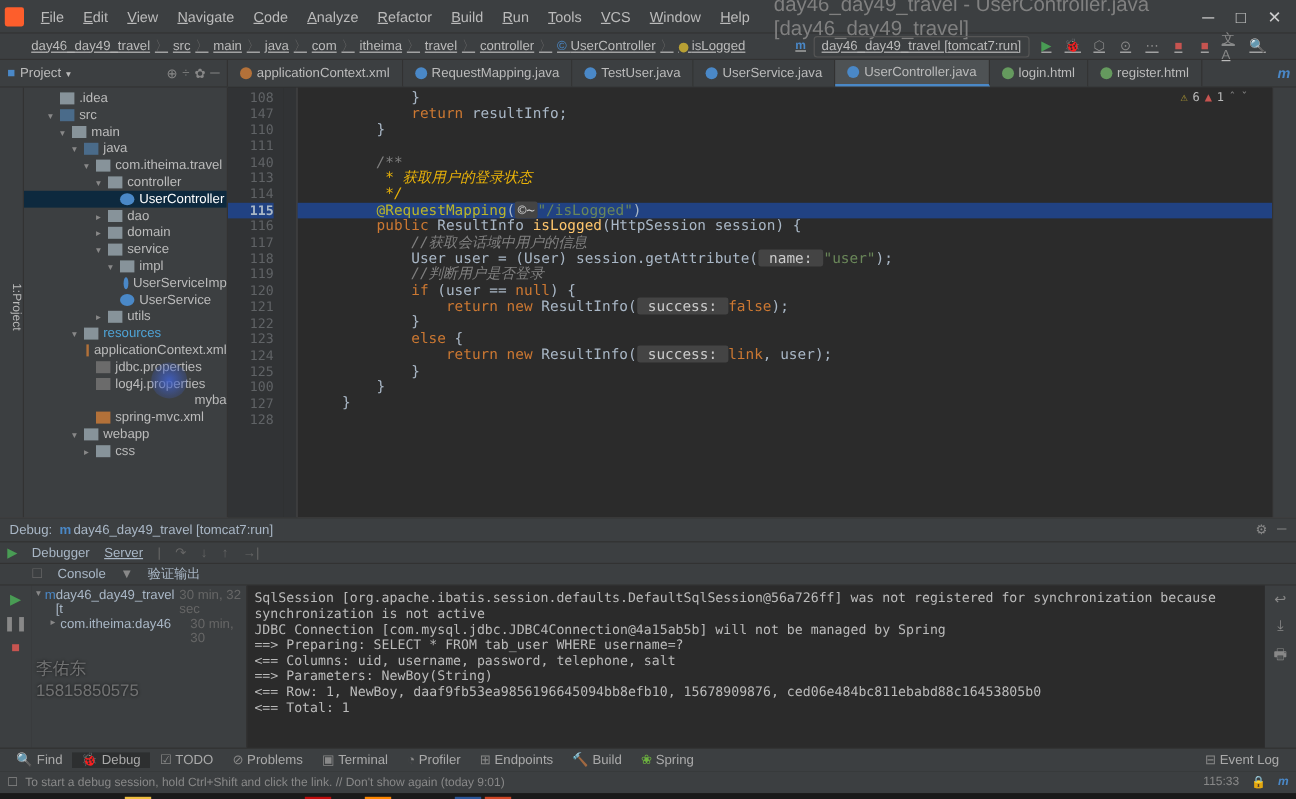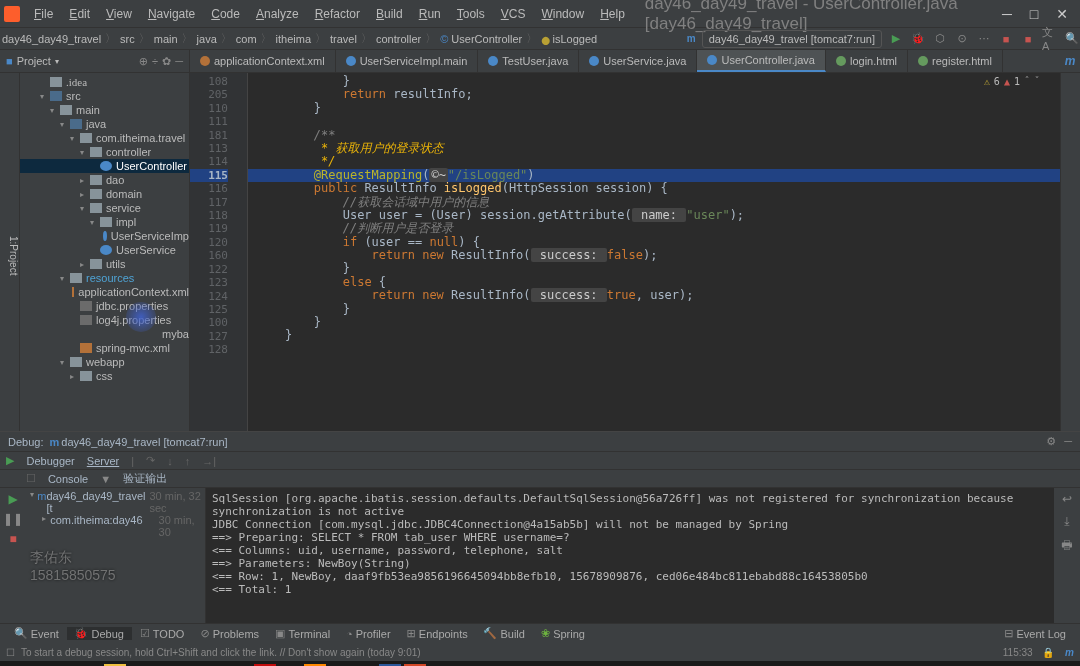--- a/index.html
+++ b/index.html
@@ -41,24 +41,25 @@
       font-size: 17px;
       flex: 1;
     }
     .window-controls { display: flex; gap: 18px; padding-right: 8px; color: #ccc; font-size: 14px; }
     
     .breadcrumb-bar {
       height: 22px;
       background: #3c3f41;
       display: flex;
       align-items: center;
-      padding: 0 0;
+      padding: 0 24px;
       border-bottom: 1px solid #323232;
       font-size: 11px;
       color: #bbb;
+      text-decoration: underline;
     }
     .breadcrumb-item { padding: 0 2px; }
     .breadcrumb-sep { color: #666; padding: 0 2px; }
     .breadcrumb-bar .right {
       margin-left: auto;
       display: flex;
       align-items: center;
       gap: 6px;
     }
     .run-config {
@@ -413,21 +414,21 @@
       <span>─</span>
     </span>
   </div>
   <div class="editor-tabs" id="tabs-container">
       <div class="tab">
         <span class="tab-icon xml-icon"></span>
         <span>applicationContext.xml</span>
       </div>
       <div class="tab">
         <span class="tab-icon java-icon"></span>
-        <span>UserServiceImpl.main</span>
+        <span>RequestMapping.java</span>
       </div>
       <div class="tab">
         <span class="tab-icon java-icon"></span>
         <span>TestUser.java</span>
       </div>
       <div class="tab">
         <span class="tab-icon java-icon"></span>
         <span>UserService.java</span>
       </div>
       <div class="tab active">
@@ -444,21 +445,21 @@
       </div>
     </div>
   <div style="width:20px; display:flex; align-items:center; justify-content:center; color:#4a88c7; font-style:italic; font-weight:bold;">m</div>
 </div>
 
 <div class="main-area">
   <div class="left-bar">
     <span style="color:#bbb;">1:Project</span>
   </div>
   <div class="project-tree" id="tree-container">
-      <div class="tree-item" style="padding-left: 20px; font-family: Liberation Serif, serif;">
+      <div class="tree-item" style="padding-left: 20px;">
         <span class="tree-arrow"></span>
         <span class="tree-icon folder-icon"></span>
         <span>.idea</span>
       </div>
       <div class="tree-item" style="padding-left: 20px;">
         <span class="tree-arrow">▾</span>
         <span class="tree-icon folder-blue"></span>
         <span>src</span>
       </div>
       <div class="tree-item" style="padding-left: 30px;">
@@ -558,33 +559,33 @@
       </div>
       <div class="tree-item" style="padding-left: 50px;">
         <span class="tree-arrow">▸</span>
         <span class="tree-icon folder-icon"></span>
         <span>css</span>
       </div>
     </div>
   <div class="editor">
     <div class="gutter" id="gutter">
         <div>108</div>
-        <div>205</div>
+        <div>147</div>
         <div>110</div>
         <div>111</div>
-        <div>181</div>
+        <div>140</div>
         <div>113</div>
         <div>114</div>
         <div style="background: rgb(33, 66, 131); color: rgb(169, 183, 198); font-weight: bold;">115</div>
         <div>116</div>
         <div>117</div>
         <div>118</div>
         <div>119</div>
         <div>120</div>
-        <div>160</div>
+        <div>121</div>
         <div>122</div>
         <div>123</div>
         <div>124</div>
         <div>125</div>
         <div>100</div>
         <div>127</div>
         <div>128</div>
       </div>
     <div class="gutter-marks"></div>
     <div class="code-area" id="code-area">
@@ -605,21 +606,21 @@
         <div class="code-line"><span class="cmt-green">         */</span></div>
         <div class="code-line hl">        <span class="ann">@RequestMapping</span>(<span class="param-box">©~</span><span class="str">"/isLogged"</span>)</div>
         <div class="code-line">        <span class="kw">public </span>ResultInfo <span class="fn">isLogged</span>(HttpSession session) {</div>
         <div class="code-line">            <span class="cmt">//获取会话域中用户的信息</span></div>
         <div class="code-line">            User user = (User) session.getAttribute(<span class="param-box"> name: </span><span class="str">"user"</span>);</div>
         <div class="code-line">            <span class="cmt">//判断用户是否登录</span></div>
         <div class="code-line">            <span class="kw">if </span>(user == <span class="kw">null</span>) {</div>
         <div class="code-line">                <span class="kw">return new </span>ResultInfo(<span class="param-box"> success: </span><span class="kw">false</span>);</div>
         <div class="code-line">            }</div>
         <div class="code-line">            <span class="kw">else </span>{</div>
-        <div class="code-line">                <span class="kw">return new </span>ResultInfo(<span class="param-box"> success: </span><span class="kw">true</span>, user);</div>
+        <div class="code-line">                <span class="kw">return new </span>ResultInfo(<span class="param-box"> success: </span><span class="kw">link</span>, user);</div>
         <div class="code-line">            }</div>
         <div class="code-line">        }</div>
         <div class="code-line">    }</div>
         <div class="code-line"></div>
       </div>
   </div>
   <div class="right-bar"></div>
 </div>
 
 <div class="highlighted-circle"></div>
@@ -686,21 +687,21 @@
       <span style="color:#888;">↩</span>
       <span style="color:#888;">⤓</span>
       <span style="color:#888;">🖶</span>
     </div>
   </div>
 </div>
 
 <div class="bottom-tools">
   <div class="btool">
       <span style="color:#888;">🔍</span>
-      <span>Event</span>
+      <span>Find</span>
     </div>
   <div class="btool active">
       <span style="color:#499c54;">🐞</span>
       <span>Debug</span>
     </div>
   <div class="btool">
       <span style="color:#888;">☑</span>
       <span>TODO</span>
     </div>
   <div class="btool">

